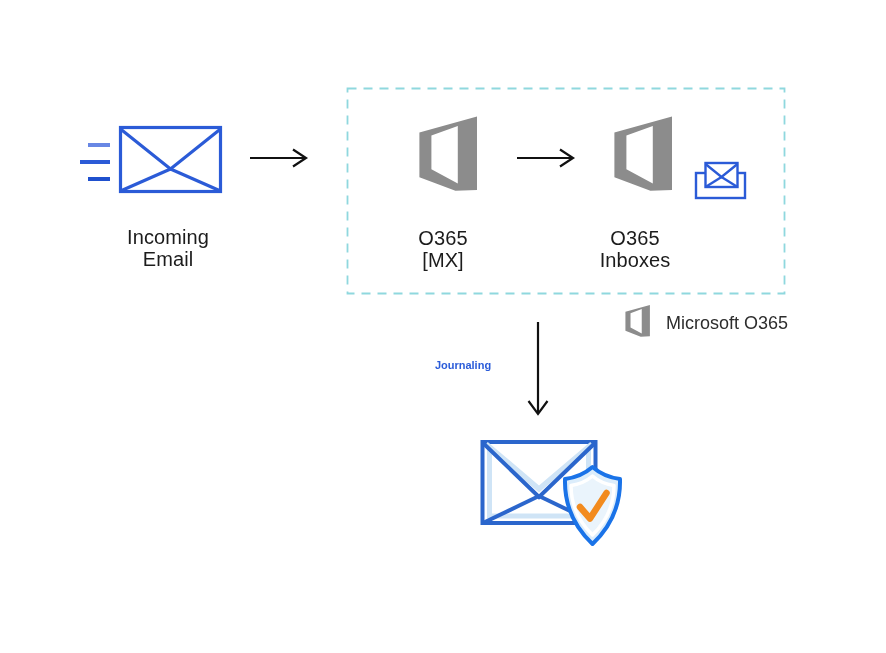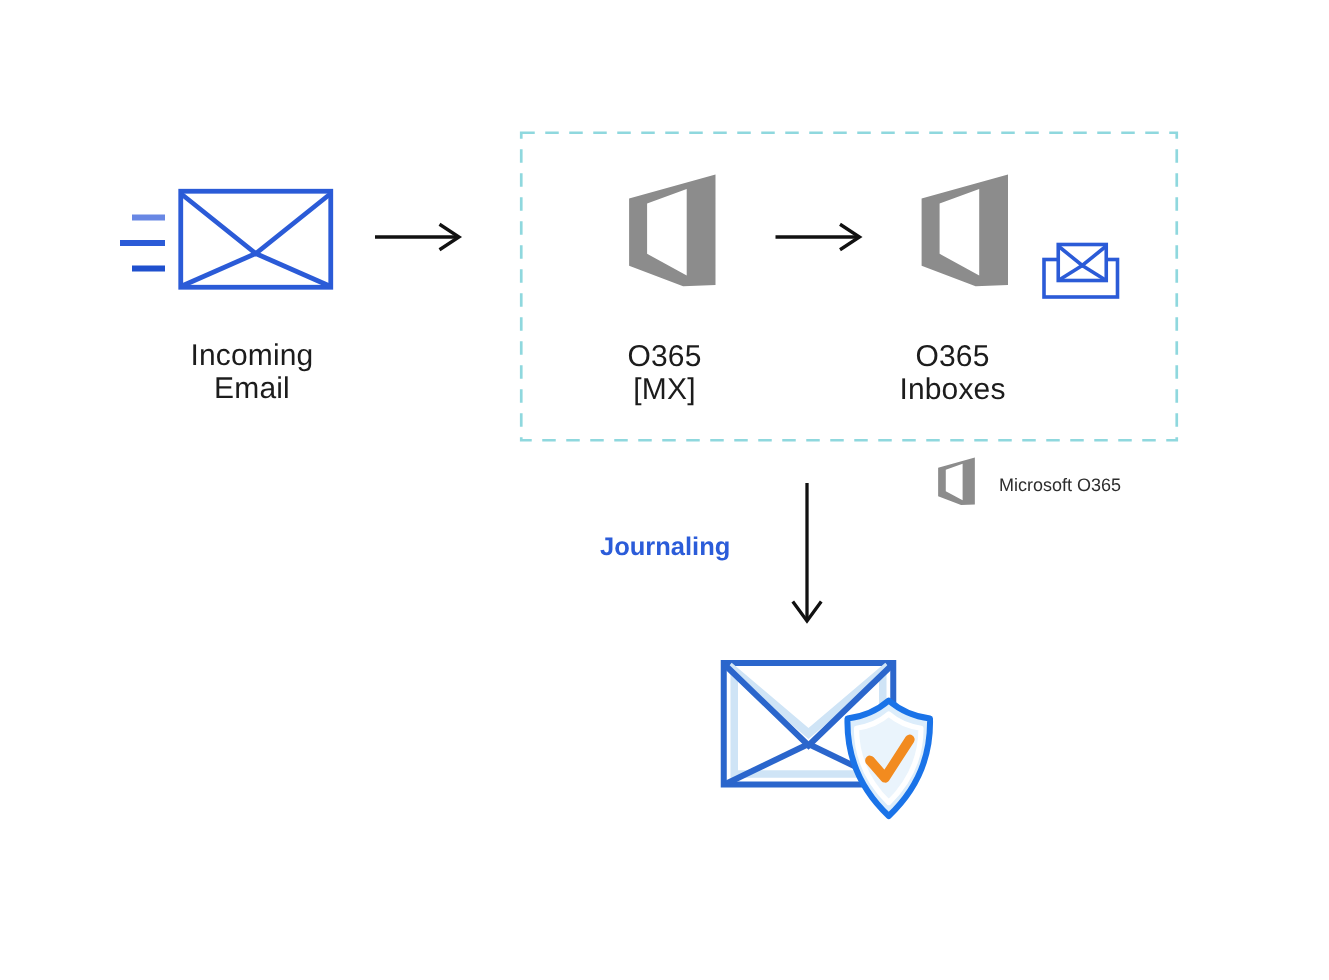--- a/index.html
+++ b/index.html
@@ -20,27 +20,28 @@
     position: absolute;
     text-align: center;
     color: var(--text-color, #1c1c1c);
     font-size: 20px;
     line-height: 22px;
     letter-spacing: 0.1px;
   }
   .legend-label {
     position: absolute;
     color: #2d2d2d;
-    font-size: 12px;
+    font-size: 18px;
     line-height: 18px;
   }
   .journaling-label {
     position: absolute;
+    text-align: center;
     color: var(--journaling-blue, #2b5cd9);
-    font-size: 17px;
+    font-size: 11px;
     font-weight: 600;
     line-height: 20px;
   }
   svg { display: block; }
 </style>
 </head>
 <body>
 
 <div class="canvas">
 

